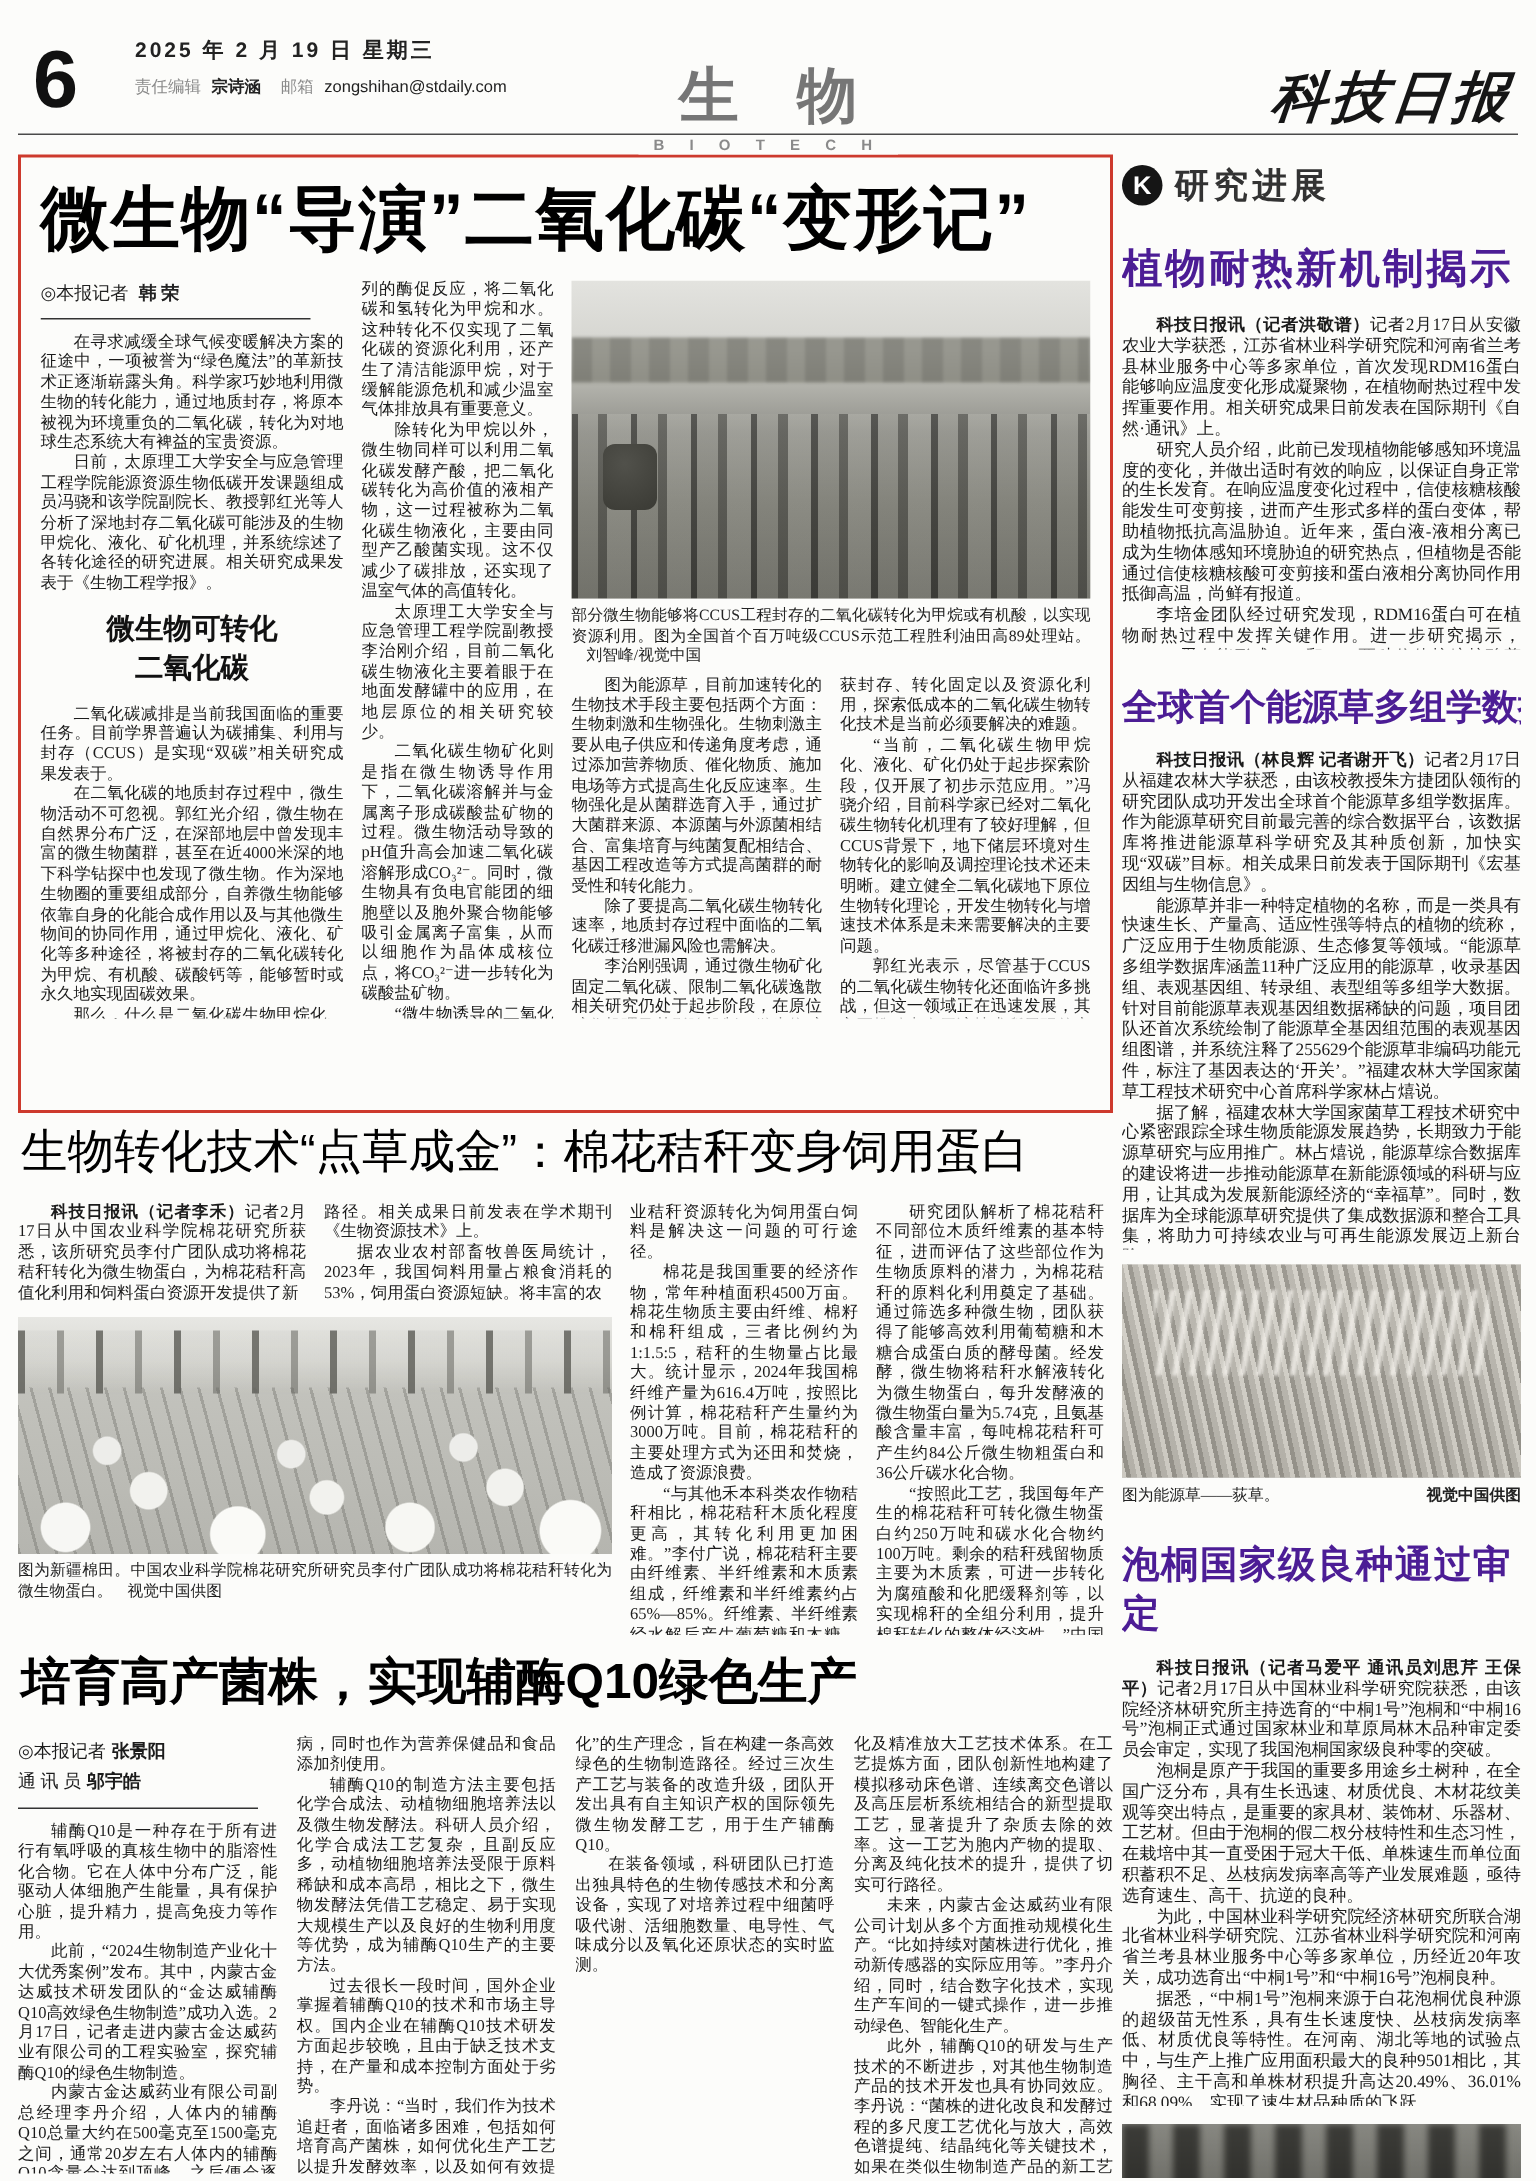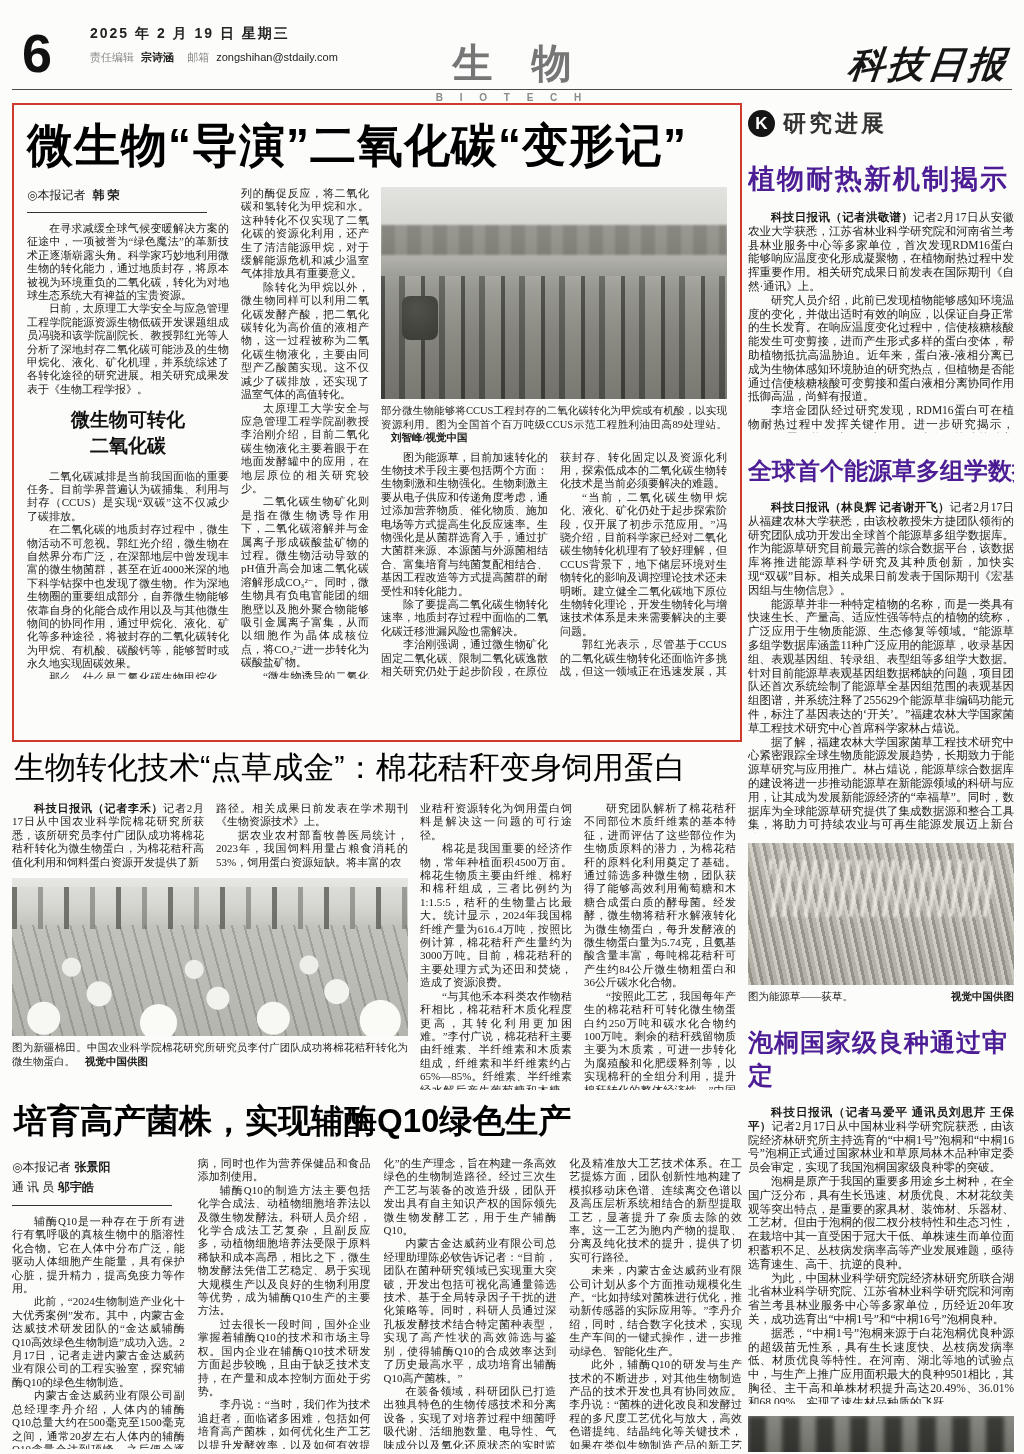--- a/index.html
+++ b/index.html
@@ -27,21 +27,21 @@
   .masthead { position:absolute; right:4px; top:24px; font-family:"DejaVu Serif","Liberation Serif",serif;
               font-style:italic; font-weight:bold; font-size:37px; letter-spacing:3px; color:#161616;
               transform:skewX(-6deg); }
 
   
   .para { font-size:11px; line-height:13.4px; text-align:justify; text-indent:2em; margin:0; }
   .cont > .para:first-child, .cont > p.leadp:first-child { }
   .cont > .para:first-child { text-indent:0; }
   .colbox { overflow:hidden; }
   .caption { font-size:10.5px; line-height:13.5px; text-align:justify; color:#222; }
-  .caption .credit { font-weight:bold; white-space:nowrap; margin-left:10px; }
+  .caption .credit { font-weight:normal; white-space:nowrap; margin-left:10px; }
   .cap-row { display:flex; justify-content:space-between; font-size:10.5px; margin-top:5px; color:#222; }
   .cap-row .credit { font-weight:bold; white-space:nowrap; }
   .leadp { font-size:11px; line-height:13.4px; text-align:justify; text-indent:2em; }
 
   
   .mainbox { position:absolute; left:12px; top:103px; width:730px; height:639px;
              border:2px solid #cd3a2d; padding:10px 13px; background:#fcfcfa; }
   .kicker { font-family:"Liberation Sans",sans-serif; font-weight:900; font-size:23px; letter-spacing:1px;
             color:#111; margin:2px 0 4px 2px; }
   .mainhead { font-family:"Liberation Sans",sans-serif; font-weight:900; font-size:46px; letter-spacing:1px;
@@ -163,21 +163,21 @@
           <span class="b">韩 荣</span>
         </div>
         <div class="byline-rule"></div>
         <div>
             <p class="para">在寻求减缓全球气候变暖解决方案的征途中，一项被誉为“绿色魔法”的革新技术正逐渐崭露头角。科学家巧妙地利用微生物的转化能力，通过地质封存，将原本被视为环境重负的二氧化碳，转化为对地球生态系统大有裨益的宝贵资源。</p>
             <p class="para">日前，太原理工大学安全与应急管理工程学院能源资源生物低碳开发课题组成员冯骁和该学院副院长、教授郭红光等人分析了深地封存二氧化碳可能涉及的生物甲烷化、液化、矿化机理，并系统综述了各转化途径的研究进展。相关研究成果发表于《生物工程学报》。</p>
           </div>
         <h3 class="subhead">微生物可转化
 二氧化碳</h3>
         <div>
-            <p class="para">二氧化碳减排是当前我国面临的重要任务。目前学界普遍认为碳捕集、利用与封存（CCUS）是实现“双碳”这不仅减少了碳排放。</p>
+            <p class="para">二氧化碳减排是当前我国面临的重要任务。目前学界普遍认为碳捕集、利用与封存（CCUS）是实现“双碳”相关研究成果发表于。</p>
             <p class="para">在二氧化碳的地质封存过程中，微生物活动不可忽视。郭红光介绍，微生物在自然界分布广泛，在深部地层中曾发现丰富的微生物菌群，甚至在近4000米深的地下科学钻探中也发现了微生物。作为深地生物圈的重要组成部分，自养微生物能够依靠自身的化能合成作用以及与其他微生物间的协同作用，通过甲烷化、液化、矿化等多种途径，将被封存的二氧化碳转化为甲烷、有机酸、碳酸钙等，能够暂时或永久地实现固碳效果。</p>
             <p class="para">那么，什么是二氧化碳生物甲烷化、液化、矿化？</p>
           </div>
       </div>
 
       <div class="mcol2 colbox cont">
         <div class="cont">
             <p class="para">列的酶促反应，将二氧化碳和氢转化为甲烷和水。这种转化不仅实现了二氧化碳的资源化利用，还产生了清洁能源甲烷，对于缓解能源危机和减少温室气体排放具有重要意义。</p>
             <p class="para">除转化为甲烷以外，微生物同样可以利用二氧化碳发酵产酸，把二氧化碳转化为高价值的液相产物，这一过程被称为二氧化碳生物液化，主要由同型产乙酸菌实现。这不仅减少了碳排放，还实现了温室气体的高值转化。</p>
             <p class="para">太原理工大学安全与应急管理工程学院副教授李治刚介绍，目前二氧化碳生物液化主要着眼于在地面发酵罐中的应用，在地层原位的相关研究较少。</p>
@@ -299,21 +299,20 @@
           <p class="para">内蒙古金达威药业有限公司副总经理李丹介绍，人体内的辅酶Q10总量大约在500毫克至1500毫克之间，通常20岁左右人体内的辅酶Q10含量会达到顶峰，之后便会逐渐减少。当人体内辅酶Q10的含量下降超过25%，发生疾病的风险就会增加。辅酶Q10被广泛应用于治疗心血管疾</p>
         </div>
       <div class="cont">
           <p class="para">病，同时也作为营养保健品和食品添加剂使用。</p>
           <p class="para">辅酶Q10的制造方法主要包括化学合成法、动植物细胞培养法以及微生物发酵法。科研人员介绍，化学合成法工艺复杂，且副反应多，动植物细胞培养法受限于原料稀缺和成本高昂，相比之下，微生物发酵法凭借工艺稳定、易于实现大规模生产以及良好的生物利用度等优势，成为辅酶Q10生产的主要方法。</p>
           <p class="para">过去很长一段时间，国外企业掌握着辅酶Q10的技术和市场主导权。国内企业在辅酶Q10技术研发方面起步较晚，且由于缺乏技术支持，在产量和成本控制方面处于劣势。</p>
           <p class="para">李丹说：“当时，我们作为技术追赶者，面临诸多困难，包括如何培育高产菌株，如何优化生产工艺以提升发酵效率，以及如何有效提取和纯化以获得高品质产品等。”</p>
         </div>
       <div class="cont">
           <p class="para">化”的生产理念，旨在构建一条高效绿色的生物制造路径。经过三次生产工艺与装备的改造升级，团队开发出具有自主知识产权的国际领先微生物发酵工艺，用于生产辅酶Q10。</p>
-          <p class="para">内蒙古金达威药业有限公司总经理助理陈必钦告诉记者：“目前，团队在菌种研究领域已实现重大突破，开发出包括可视化高通量筛选技术、基于全局转录因子干扰的进化策略等。同时，科研人员通过深孔板发酵技术结合特定菌种表型，实现了高产性状的高效筛选与鉴别，使得辅酶Q10的合成效率达到了历史最高水平，成功培育出辅酶Q10高产菌株。”</p>
           <p class="para">在装备领域，科研团队已打造出独具特色的生物传感技术和分离设备，实现了对培养过程中细菌呼吸代谢、活细胞数量、电导性、气味成分以及氧化还原状态的实时监测。</p>
         </div>
       <div class="cont">
           <p class="para">化及精准放大工艺技术体系。在工艺提炼方面，团队创新性地构建了模拟移动床色谱、连续离交色谱以及高压层析系统相结合的新型提取工艺，显著提升了杂质去除的效率。这一工艺为胞内产物的提取、分离及纯化技术的提升，提供了切实可行路径。</p>
           <p class="para">未来，内蒙古金达威药业有限公司计划从多个方面推动规模化生产。“比如持续对菌株进行优化，推动新传感器的实际应用等。”李丹介绍，同时，结合数字化技术，实现生产车间的一键式操作，进一步推动绿色、智能化生产。</p>
           <p class="para">此外，辅酶Q10的研发与生产技术的不断进步，对其他生物制造产品的技术开发也具有协同效应。李丹说：“菌株的进化改良和发酵过程的多尺度工艺优化与放大，高效色谱提纯、结晶纯化等关键技术，如果在类似生物制造产品的新工艺研发和产业化过程中得以应用，能够迅速且高效地解决工业化过程中的同类问题。”</p>
         </div>
     </div>
   </section>
 

